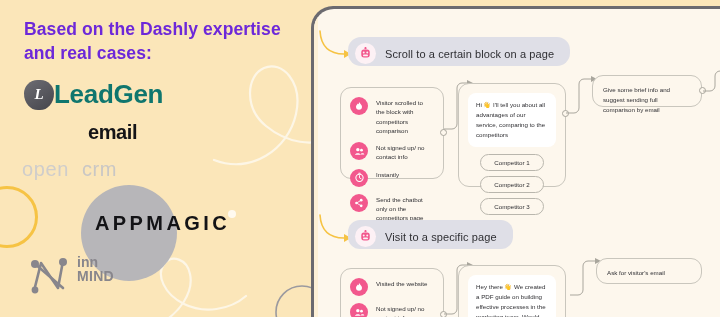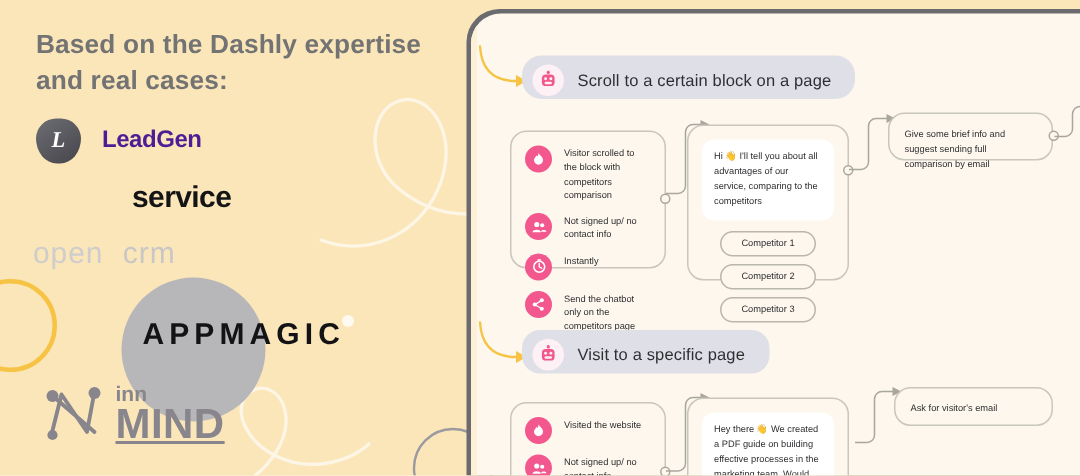--- a/index.html
+++ b/index.html
@@ -24,51 +24,51 @@
   }
   .dot-white{
     position:absolute;left:228px;top:210px;width:8px;height:8px;
     border-radius:50%;background:#fffaf0;
   }
 
   
   .left-col{position:absolute;left:0;top:0;width:310px;height:317px;}
   .headline{
     position:absolute;left:24px;top:18px;width:270px;
-    font-size:17.5px;line-height:1.35;font-weight:700;color:#737373;
+    font-size:17.5px;line-height:1.35;font-weight:700;color:#6d28d9;
     letter-spacing:.1px;
   }
   .logo{position:absolute;display:flex;align-items:center;}
 
   .logo-leadgen{left:24px;top:79px;}
   .lg-badge{
     width:30px;height:30px;border-radius:50% 50% 52% 52%/50% 50% 62% 62%;
     background:linear-gradient(145deg,#6d6d74,#45454b);
     display:flex;align-items:center;justify-content:center;
     color:#fff;font-size:15px;font-style:italic;font-weight:700;
     font-family:"Liberation Serif",serif;
   }
-  .lg-text{margin-left:14px;font-size:16px;font-weight:700;color:#4c1d95;letter-spacing:-.3px;}
+  .lg-text{margin-left:0;font-size:26px;font-weight:700;color:#0f766e;letter-spacing:-.3px;}
 
   .logo-unicom{left:88px;top:121px;font-size:20px;font-weight:800;color:#141417;letter-spacing:-.4px;}
 
   .logo-opencrm{left:22px;top:158px;font-size:20px;color:#b8b6b5;letter-spacing:.6px;font-weight:400;}
   .logo-opencrm .oc-a{color:#cfcdcb;}
   .logo-opencrm .oc-b{color:#c9c7c5;margin-left:13px;}
 
   .logo-appmagic{
     left:95px;top:212px;font-size:20px;font-weight:800;color:#131316;
     letter-spacing:3.4px;
   }
 
   .logo-innmind{left:28px;top:255px;align-items:flex-start;}
   .im-mark{width:42px;height:40px;flex:none;}
   .im-text{margin-left:7px;line-height:1.02;color:#88868c;}
   .im-text .t1{font-size:14px;font-weight:700;display:block;}
-  .im-text .t2{font-size:28px;font-weight:700;display:block;letter-spacing:.3px;text-decoration:underline;}
+  .im-text .t2{font-size:14px;font-weight:700;display:block;letter-spacing:.3px;}
 
   
   .panel-shadow{
     position:absolute;left:311px;top:6px;width:418px;height:330px;
     border-radius:22px 0 0 0;background:#6b6a6f;
   }
   .panel{
     position:absolute;left:314px;top:9px;width:414px;height:326px;
     border-radius:20px 0 0 0;background:#fdf7ed;overflow:hidden;
   }
@@ -156,21 +156,21 @@
 
   <div class="left-col">
 
     <div class="headline">Based on the Dashly expertise and real cases:</div>
 
     <div class="logo logo-leadgen">
       <span class="lg-badge">L</span>
       <span class="lg-text">LeadGen</span>
     </div>
 
-    <div class="logo logo-unicom">service</div>
+    <div class="logo logo-unicom">email</div>
 
     <div class="logo logo-opencrm">
       <span class="oc-a">open</span>
       <span class="oc-b">crm</span>
     </div>
 
     <div class="logo logo-appmagic">APPMAGIC</div>
 
     <div class="logo logo-innmind">
       <svg class="im-mark" viewBox="0 0 42 40">

